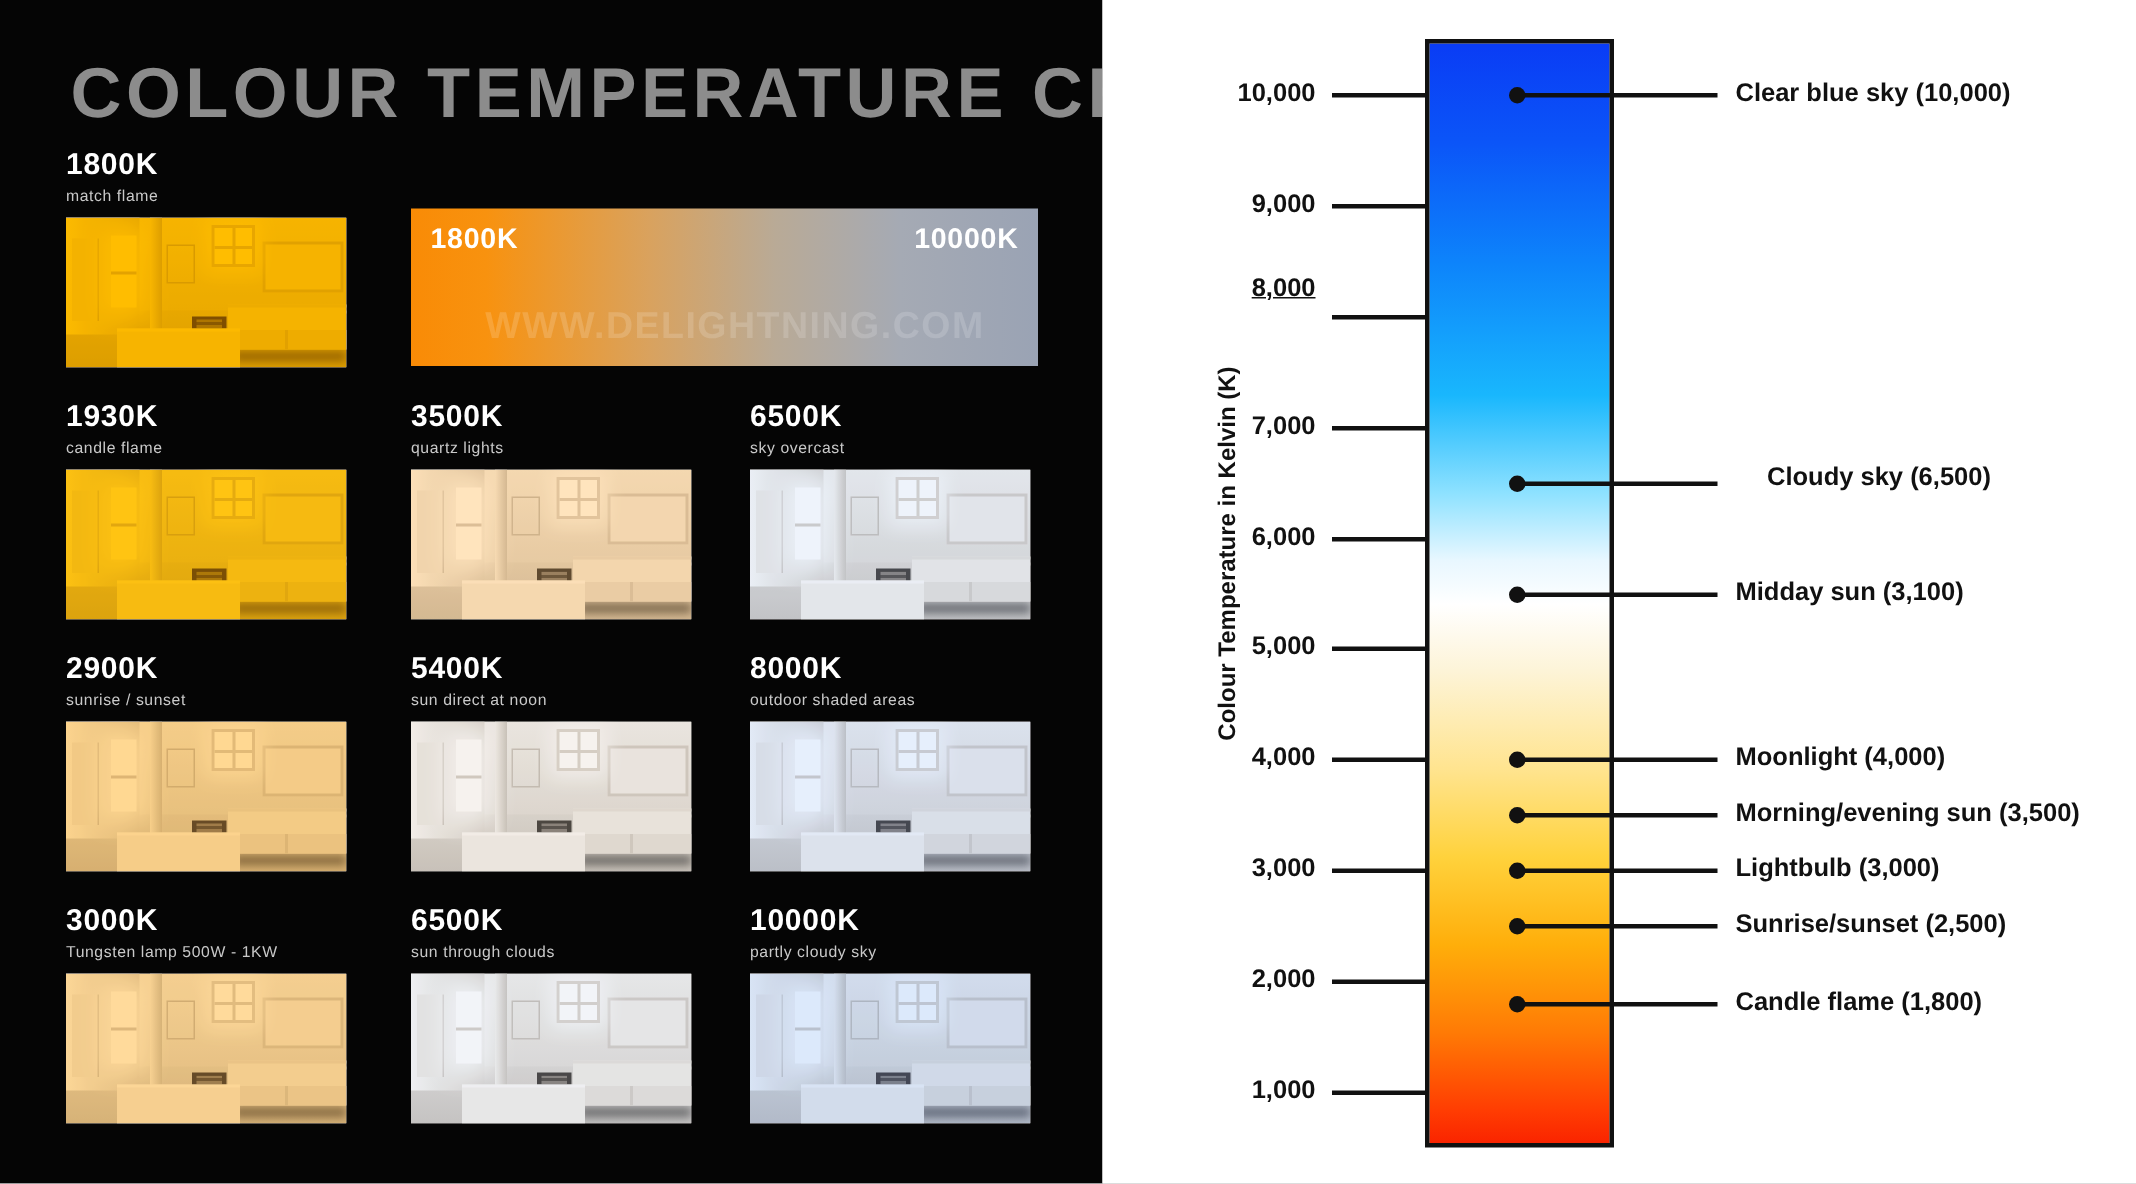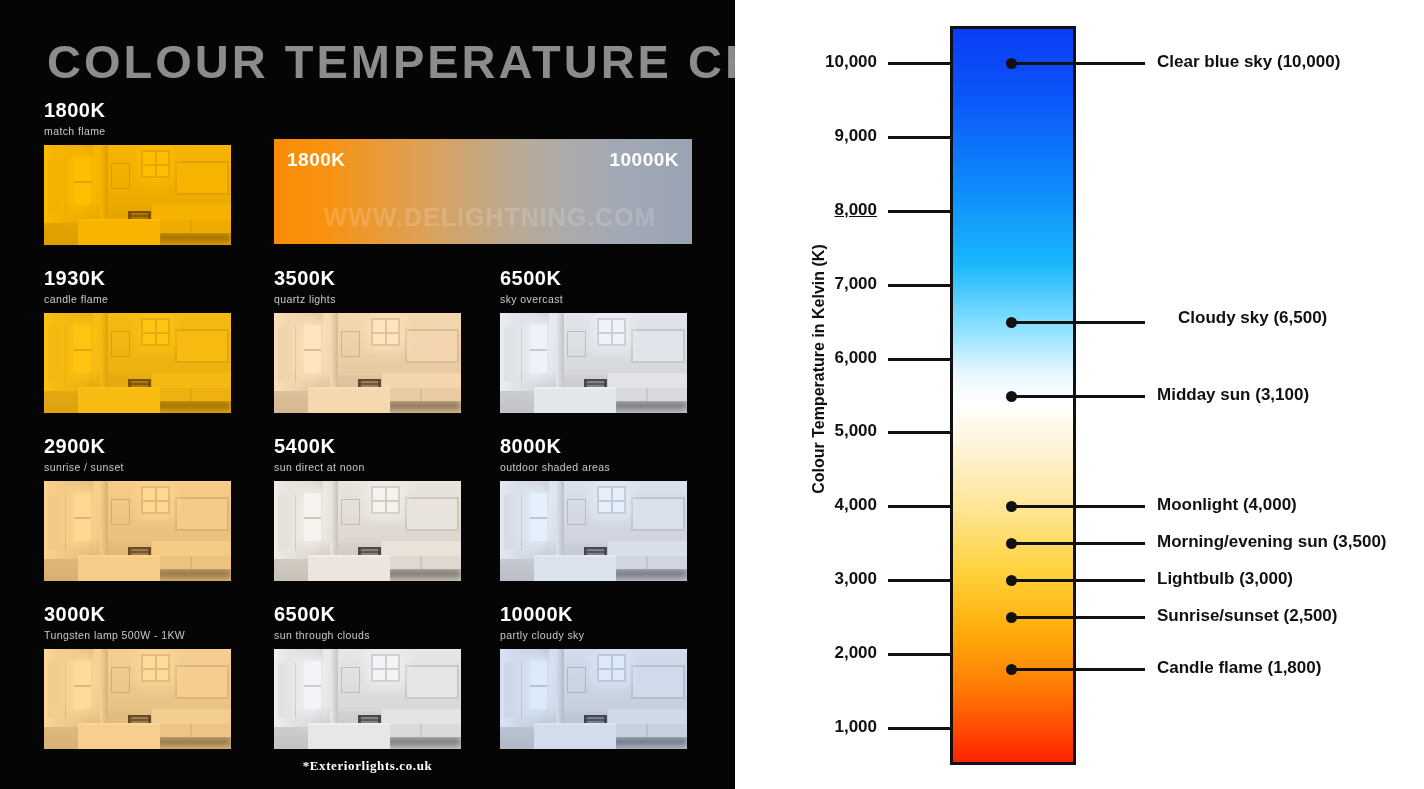--- a/index.html
+++ b/index.html
@@ -337,33 +337,32 @@
               <div class="r-sofa"></div>
               <div class="r-cab"></div>
               <div class="r-table"></div>
             </div>
             <div class="tint" style="background:#dbe8fb"></div>
             <div class="glow" style="background:#04091c"></div>
           </div>
         </div>
       </div>
 
-    <div class="credit">*Exteriorlights.co.uk</div>
   </div>
 
   <div class="right-panel">
     <div class="axis-title">Colour Temperature in Kelvin (K)</div>
     <div class="kbar"></div>
     <div id="axis-host">
         <div class="tick" style="left: 153px; width: 62px; top: 61.95px;"></div>
         <div class="tick-label" style="left: 22px; top: 51.95px;">10,000</div>
         <div class="tick" style="left: 153px; width: 62px; top: 135.85px;"></div>
         <div class="tick-label" style="left: 22px; top: 125.85px;">9,000</div>
         <div class="tick" style="left: 153px; width: 62px; top: 209.75px;"></div>
-        <div class="tick-label" style="left: 22px; top: 200px; text-decoration: underline;">8,000</div>
+        <div class="tick-label" style="left: 22px; top: 182px; text-decoration: underline;">8,000</div>
         <div class="tick" style="left: 153px; width: 62px; top: 283.65px;"></div>
         <div class="tick-label" style="left: 22px; top: 273.65px;">7,000</div>
         <div class="tick" style="left: 153px; width: 62px; top: 357.55px;"></div>
         <div class="tick-label" style="left: 22px; top: 347.55px;">6,000</div>
         <div class="tick" style="left: 153px; width: 62px; top: 431.45px;"></div>
         <div class="tick-label" style="left: 22px; top: 421.45px;">5,000</div>
         <div class="tick" style="left: 153px; width: 62px; top: 505.35px;"></div>
         <div class="tick-label" style="left: 22px; top: 495.35px;">4,000</div>
         <div class="tick" style="left: 153px; width: 62px; top: 579.25px;"></div>
         <div class="tick-label" style="left: 22px; top: 569.25px;">3,000</div>

